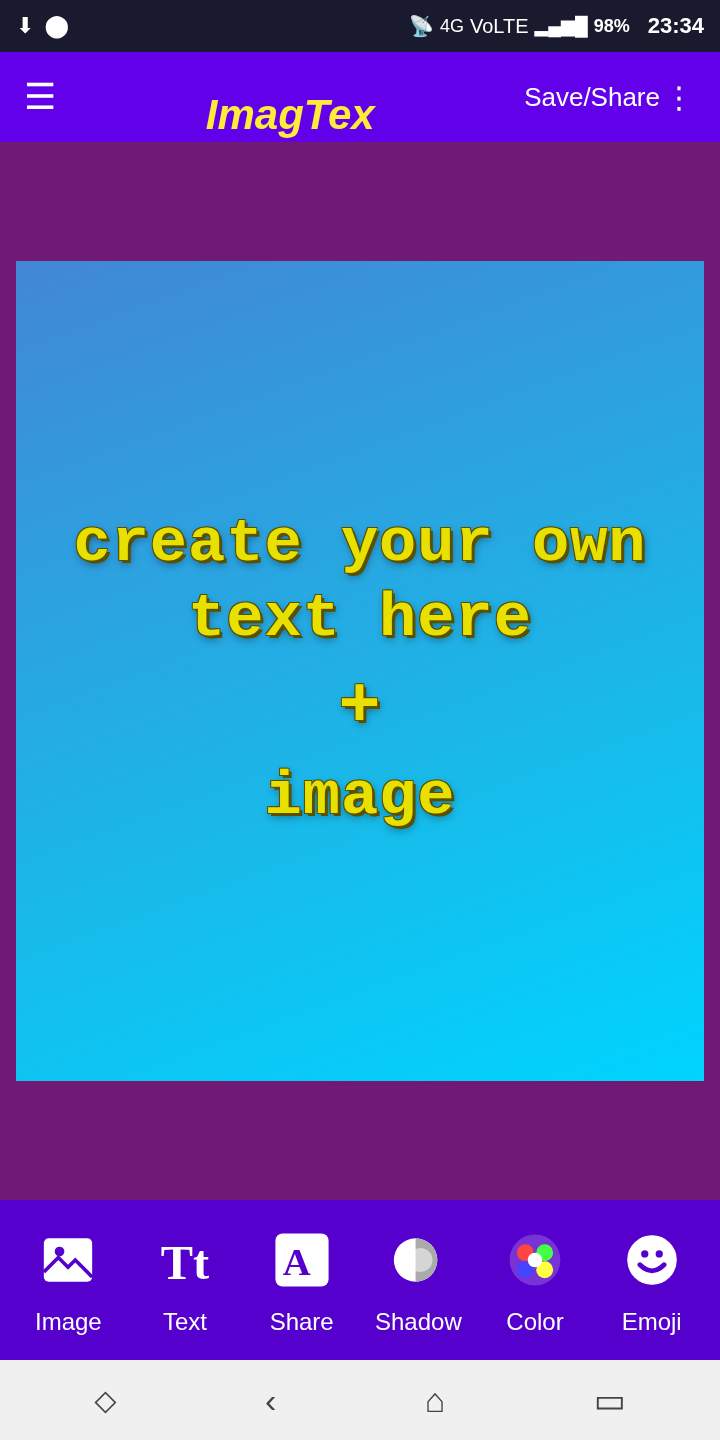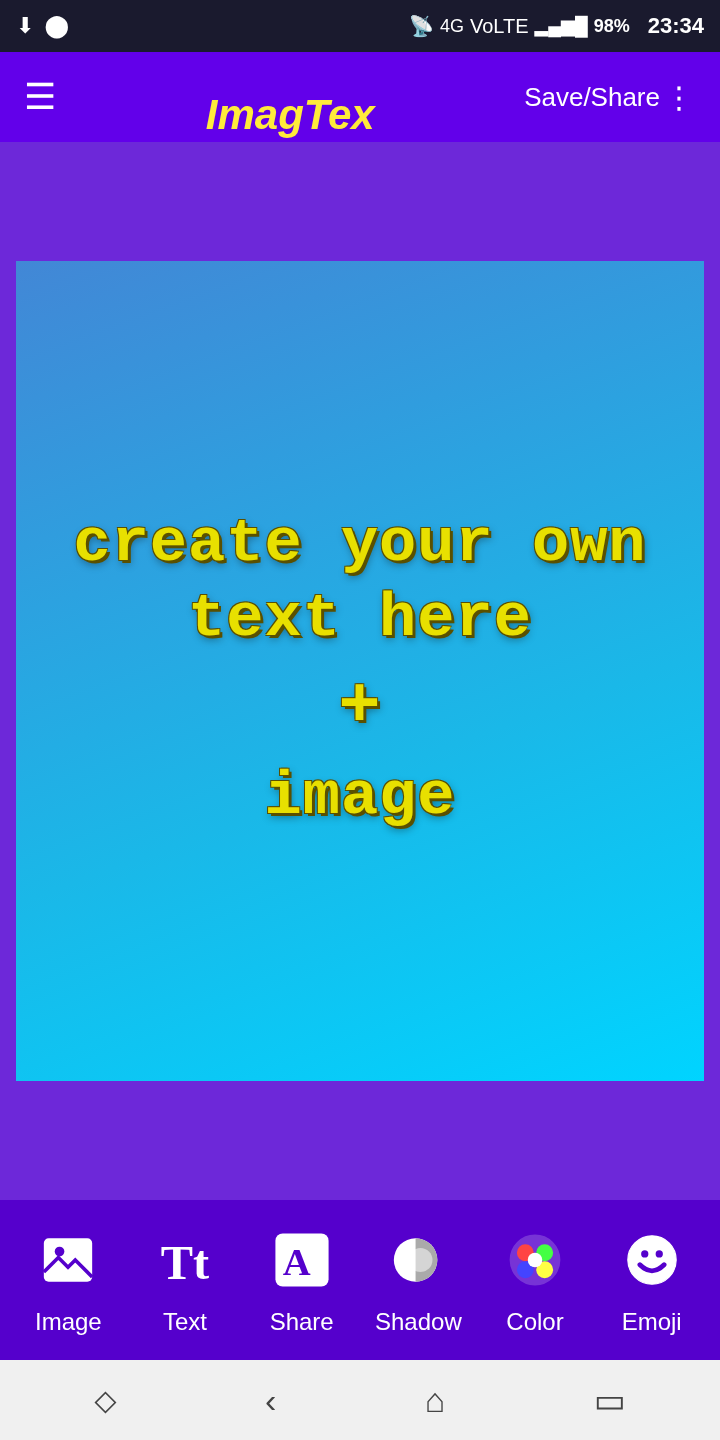--- a/index.html
+++ b/index.html
@@ -70,21 +70,21 @@
     }
     .nav-more {
       color: white;
       font-size: 30px;
       letter-spacing: 2px;
     }
 
     
     .canvas-wrapper {
       flex: 1;
-      background: #6d28d9;
+      background: #701a75;
       display: flex;
       align-items: center;
       justify-content: center;
       padding: 20px 0;
       min-height: 860px;
     }
 
     .canvas {
       width: 688px;
       height: 820px;

